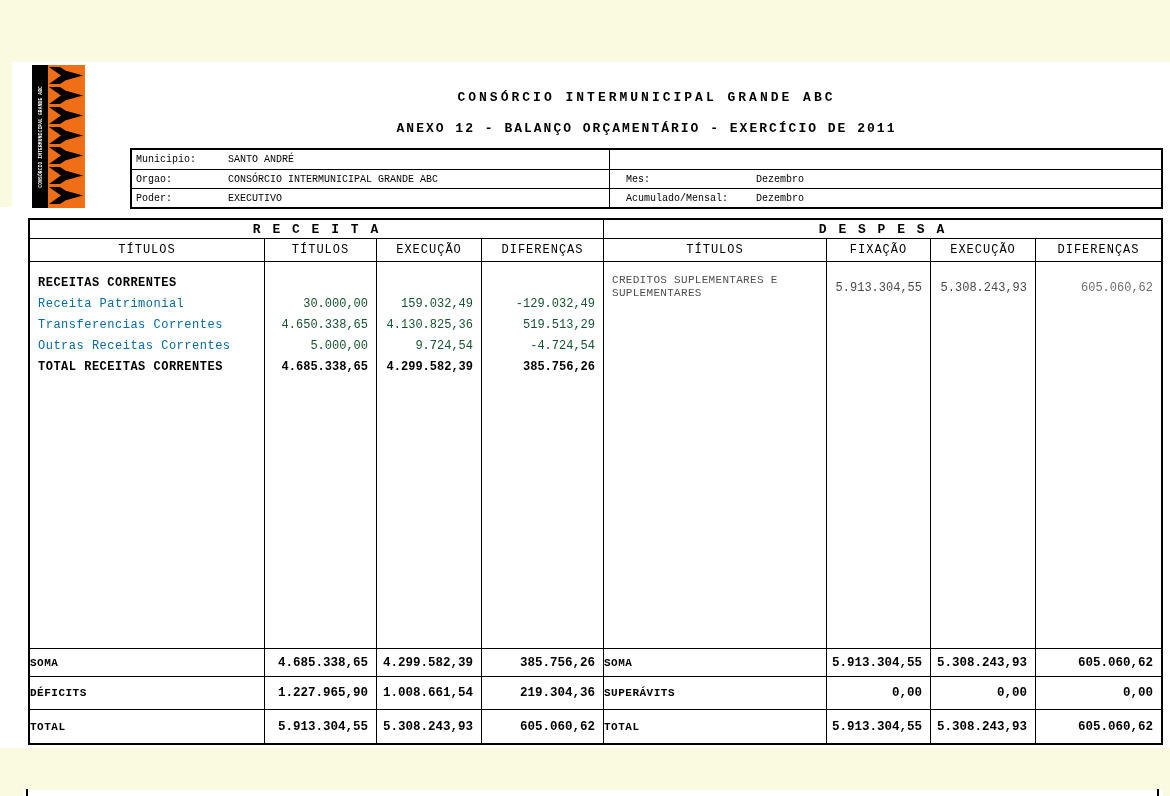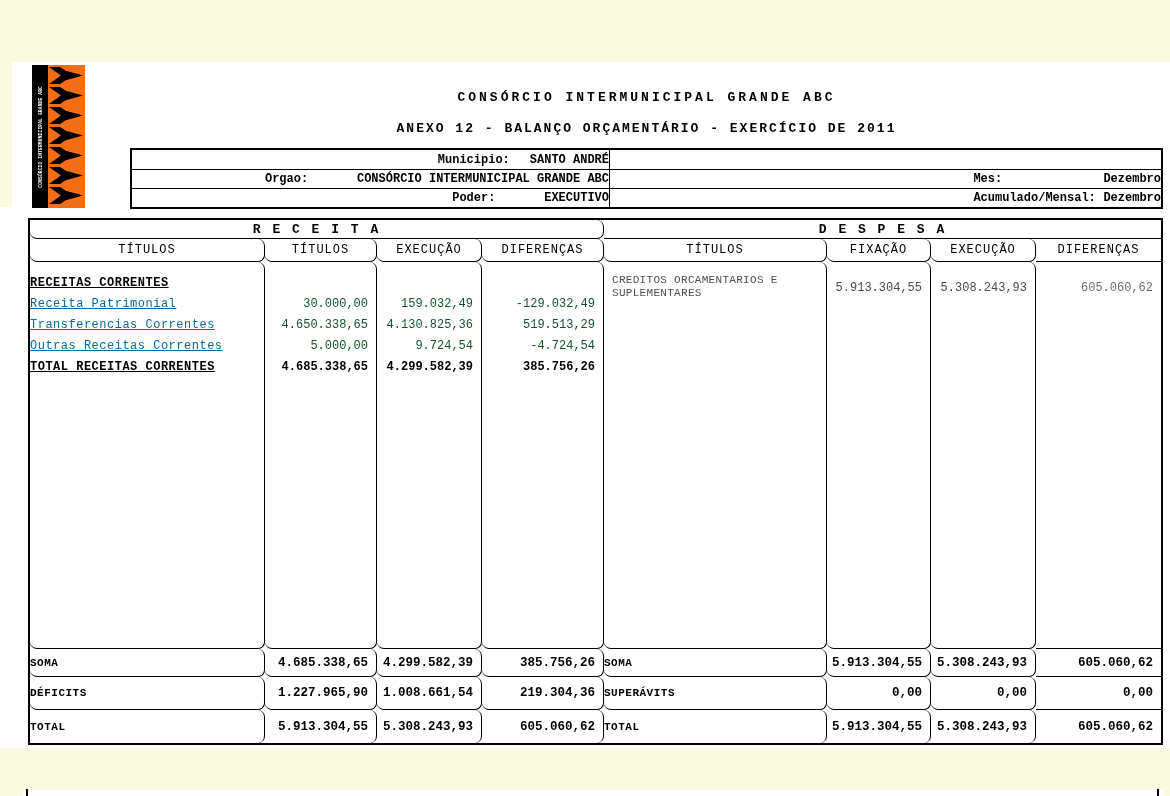--- a/index.html
+++ b/index.html
@@ -37,52 +37,52 @@
   }
   .title1 { top:90px;  letter-spacing:3px; }
   .title2 { top:121px; letter-spacing:2px; }
 
   
   .info-table {
     position:absolute; left:130px; top:148px; width:1033px;
     border:2px solid #000; background:#fff;
   }
   .info-row { display:flex; height:19px; align-items:center; }
-  .info-row + .info-row { border-top:1px solid #000; }
-  .info-cell { display:flex; align-items:center; height:100%; font-size:12px; font-weight:bold;justify-content:flex-end; }
+  .info-row + .info-row { border-top:1px solid #000;gap:12px; }
+  .info-cell { display:flex; align-items:center; height:100%; font-size:10px; font-weight:normal; }
   .info-cell.l { width:478px; border-right:1px solid #000; padding-left:4px; }
   .info-cell.r { flex:1; padding-left:4px; }
   .info-cell.l .lbl { width:92px;  }
   .info-cell.r .lbl { width:130px; }
 
   
   .bal-table {
     position:absolute; left:28px; top:218px; width:1135px; height:527px;
     background:#fff; border:2px solid #000;
     display:grid;
     grid-template-columns:235px 112px 105px 122px 223px 104px 105px 1fr;
     grid-template-rows:19px 23px 1fr 28px 33px 33px;
     font-size:12px;
   }
   .cell { min-width:0; }
-  .br { border-right:1px solid #000;border-radius:7px; }
+  .br { border-right:1px solid #000; }
   .bb { border-bottom:1px solid #000; }
   .span4 { grid-column:span 4; }
   .sec-head {
     display:flex; align-items:center; justify-content:center;
     font-weight:bold; font-size:13px; letter-spacing:2px;
   }
   .col-head {
     display:flex; align-items:center; justify-content:center;
     font-weight:normal; font-size:12px; letter-spacing:1px;
   }
   
   .body { padding-top:11px; }
   .bl { height:21px; line-height:21px; white-space:nowrap; }
-  .body.labels .bl { letter-spacing:0.5px;text-decoration:underline; }
+  .body.labels .bl { padding-left:8px; letter-spacing:0.5px; }
   .body.nums  .bl { text-align:right; padding-right:8px; color:#14532d; }
   .b-strong { font-weight:bold; color:#000 !important; }
   .b-dim    { color:#0369a1; }
   
   .dlabel { padding:12px 4px 0 8px; font-size:11px; color:#4f4f4f; line-height:13px; letter-spacing:0.3px; }
   .dval   { padding-top:19px; text-align:right; padding-right:8px; color:#4a4a4a; white-space:nowrap; }
   .dval.dim { color:#6e6e6e; }
   
   .f-label {
     display:flex; align-items:center; padding-left:0;
@@ -204,21 +204,21 @@
   </div>
   <div class="cell body nums br bb">
     <div class="bl"></div>
     <div class="bl">-129.032,49</div>
     <div class="bl">519.513,29</div>
     <div class="bl">-4.724,54</div>
     <div class="bl b-strong">385.756,26</div>
   </div>
   <div class="cell br bb">
     <div class="dlabel">
-      <div>CREDITOS ORCAMENTARIOS E</div>
+      <div>CREDITOS SUPLEMENTARES E</div>
       <div>SUPLEMENTARES</div>
     </div>
   </div>
   <div class="cell br bb">
     <div class="dval">5.913.304,55</div>
   </div>
   <div class="cell br bb">
     <div class="dval">5.308.243,93</div>
   </div>
   <div class="cell bb">

